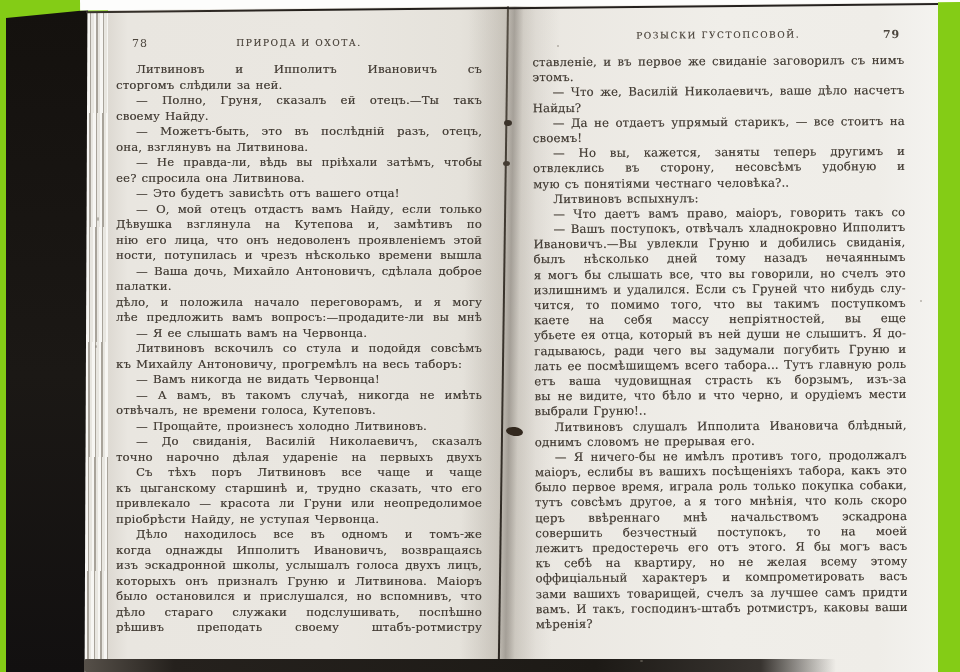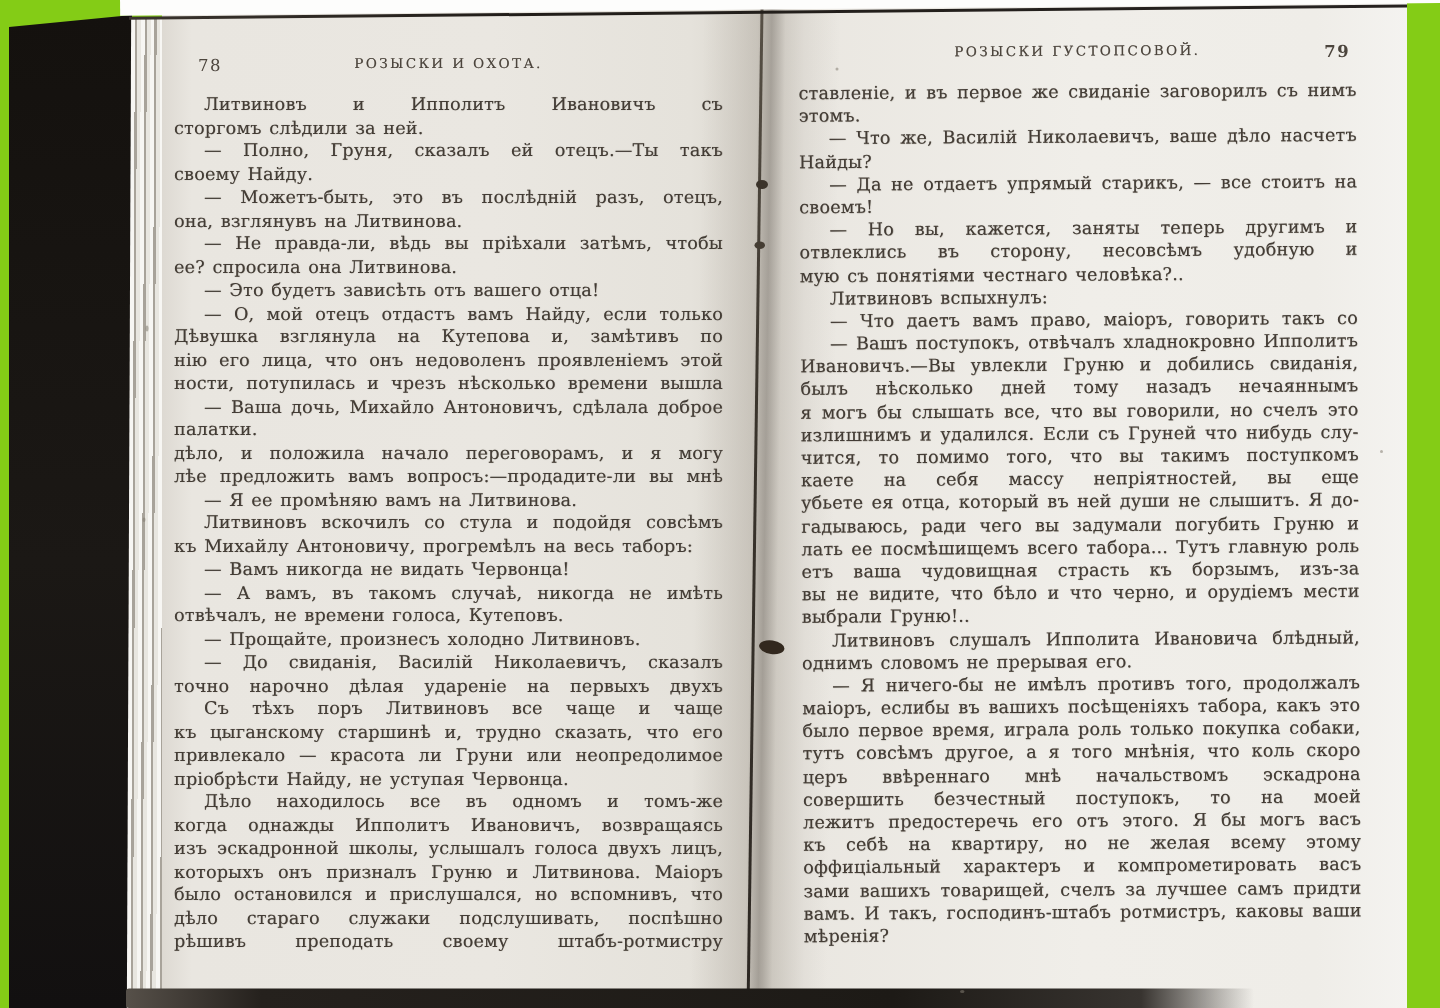--- a/index.html
+++ b/index.html
@@ -110,41 +110,41 @@
   <div class="speck" style="left:222px;top:96px;width:2px;height:2px;"></div>
   <div class="speck" style="left:97px;top:217px;width:2px;height:4px;"></div>
   <div class="speck" style="left:95px;top:345px;width:2px;height:3px;"></div>
   <div class="speck" style="left:557px;top:45px;width:2px;height:2px;"></div>
   <div class="speck" style="left:920px;top:300px;width:2px;height:2px;"></div>
   <div class="speck" style="left:640px;top:660px;width:3px;height:2px;"></div>
 
   <div class="page page-left">
     <div class="pagehead">
       <span class="pagenum pn-left">78</span>
-      <span class="running">РОЗЫСКИ И ОХОТА.</span>
+      <span class="running">ПРИРОДА И ОХОТА.</span>
     </div>
     <div class="textblock" id="left-lines">
         <div class="line indent">Литвиновъ и Ипполитъ Ивановичъ съ неподдѣльнымъ во-</div>
         <div class="line pend">сторгомъ слѣдили за ней.</div>
         <div class="line indent">— Полно, Груня, сказалъ ей отецъ.—Ты такъ совсѣмъ за-</div>
         <div class="line pend">своему Найду.</div>
         <div class="line indent">— Можетъ-быть, это въ послѣдній разъ, отецъ, отвѣчала</div>
         <div class="line pend">она, взглянувъ на Литвинова.</div>
         <div class="line indent">— Не правда-ли, вѣдь вы пріѣхали затѣмъ, чтобы взять</div>
         <div class="line pend">ее? спросила она Литвинова.</div>
         <div class="line indent pend">— Это будетъ зависѣть отъ вашего отца!</div>
         <div class="line indent">— О, мой отецъ отдастъ вамъ Найду, если только вы...</div>
         <div class="line">Дѣвушка взглянула на Кутепова и, замѣтивъ по выраже-</div>
         <div class="line">нію его лица, что онъ недоволенъ проявленіемъ этой развяз-</div>
         <div class="line">ности, потупилась и чрезъ нѣсколько времени вышла изъ</div>
         <div class="line indent">— Ваша дочь, Михайло Антоновичъ, сдѣлала доброе</div>
         <div class="line pend">палатки.</div>
         <div class="line">дѣло, и положила начало переговорамъ, и я могу теперь смѣ-</div>
         <div class="line">лѣе предложить вамъ вопросъ:—продадите-ли вы мнѣ Найду?</div>
-        <div class="line indent pend">— Я ее промѣняю вамъ на Литвинова.</div>
+        <div class="line indent pend">— Я ее слышать вамъ на Червонца.</div>
         <div class="line indent">Литвиновъ вскочилъ со стула и подойдя совсѣмъ близко</div>
         <div class="line pend">къ Михайлу Антоновичу, прогремѣлъ на весь таборъ:</div>
         <div class="line indent pend">— Вамъ никогда не видать Червонца!</div>
         <div class="line indent">— А вамъ, въ такомъ случаѣ, никогда не имѣть Найды,</div>
         <div class="line pend">отвѣчалъ, не времени голоса, Кутеповъ.</div>
         <div class="line indent pend">— Прощайте, произнесъ холодно Литвиновъ.</div>
         <div class="line indent">— До свиданія, Василій Николаевичъ, сказалъ Кутеповъ,</div>
         <div class="line pend">точно нарочно дѣлая удареніе на первыхъ двухъ словахъ.</div>
         <div class="line indent">Съ тѣхъ поръ Литвиновъ все чаще и чаще заглядывалъ</div>
         <div class="line">къ цыганскому старшинѣ и, трудно сказать, что его болѣе</div>

